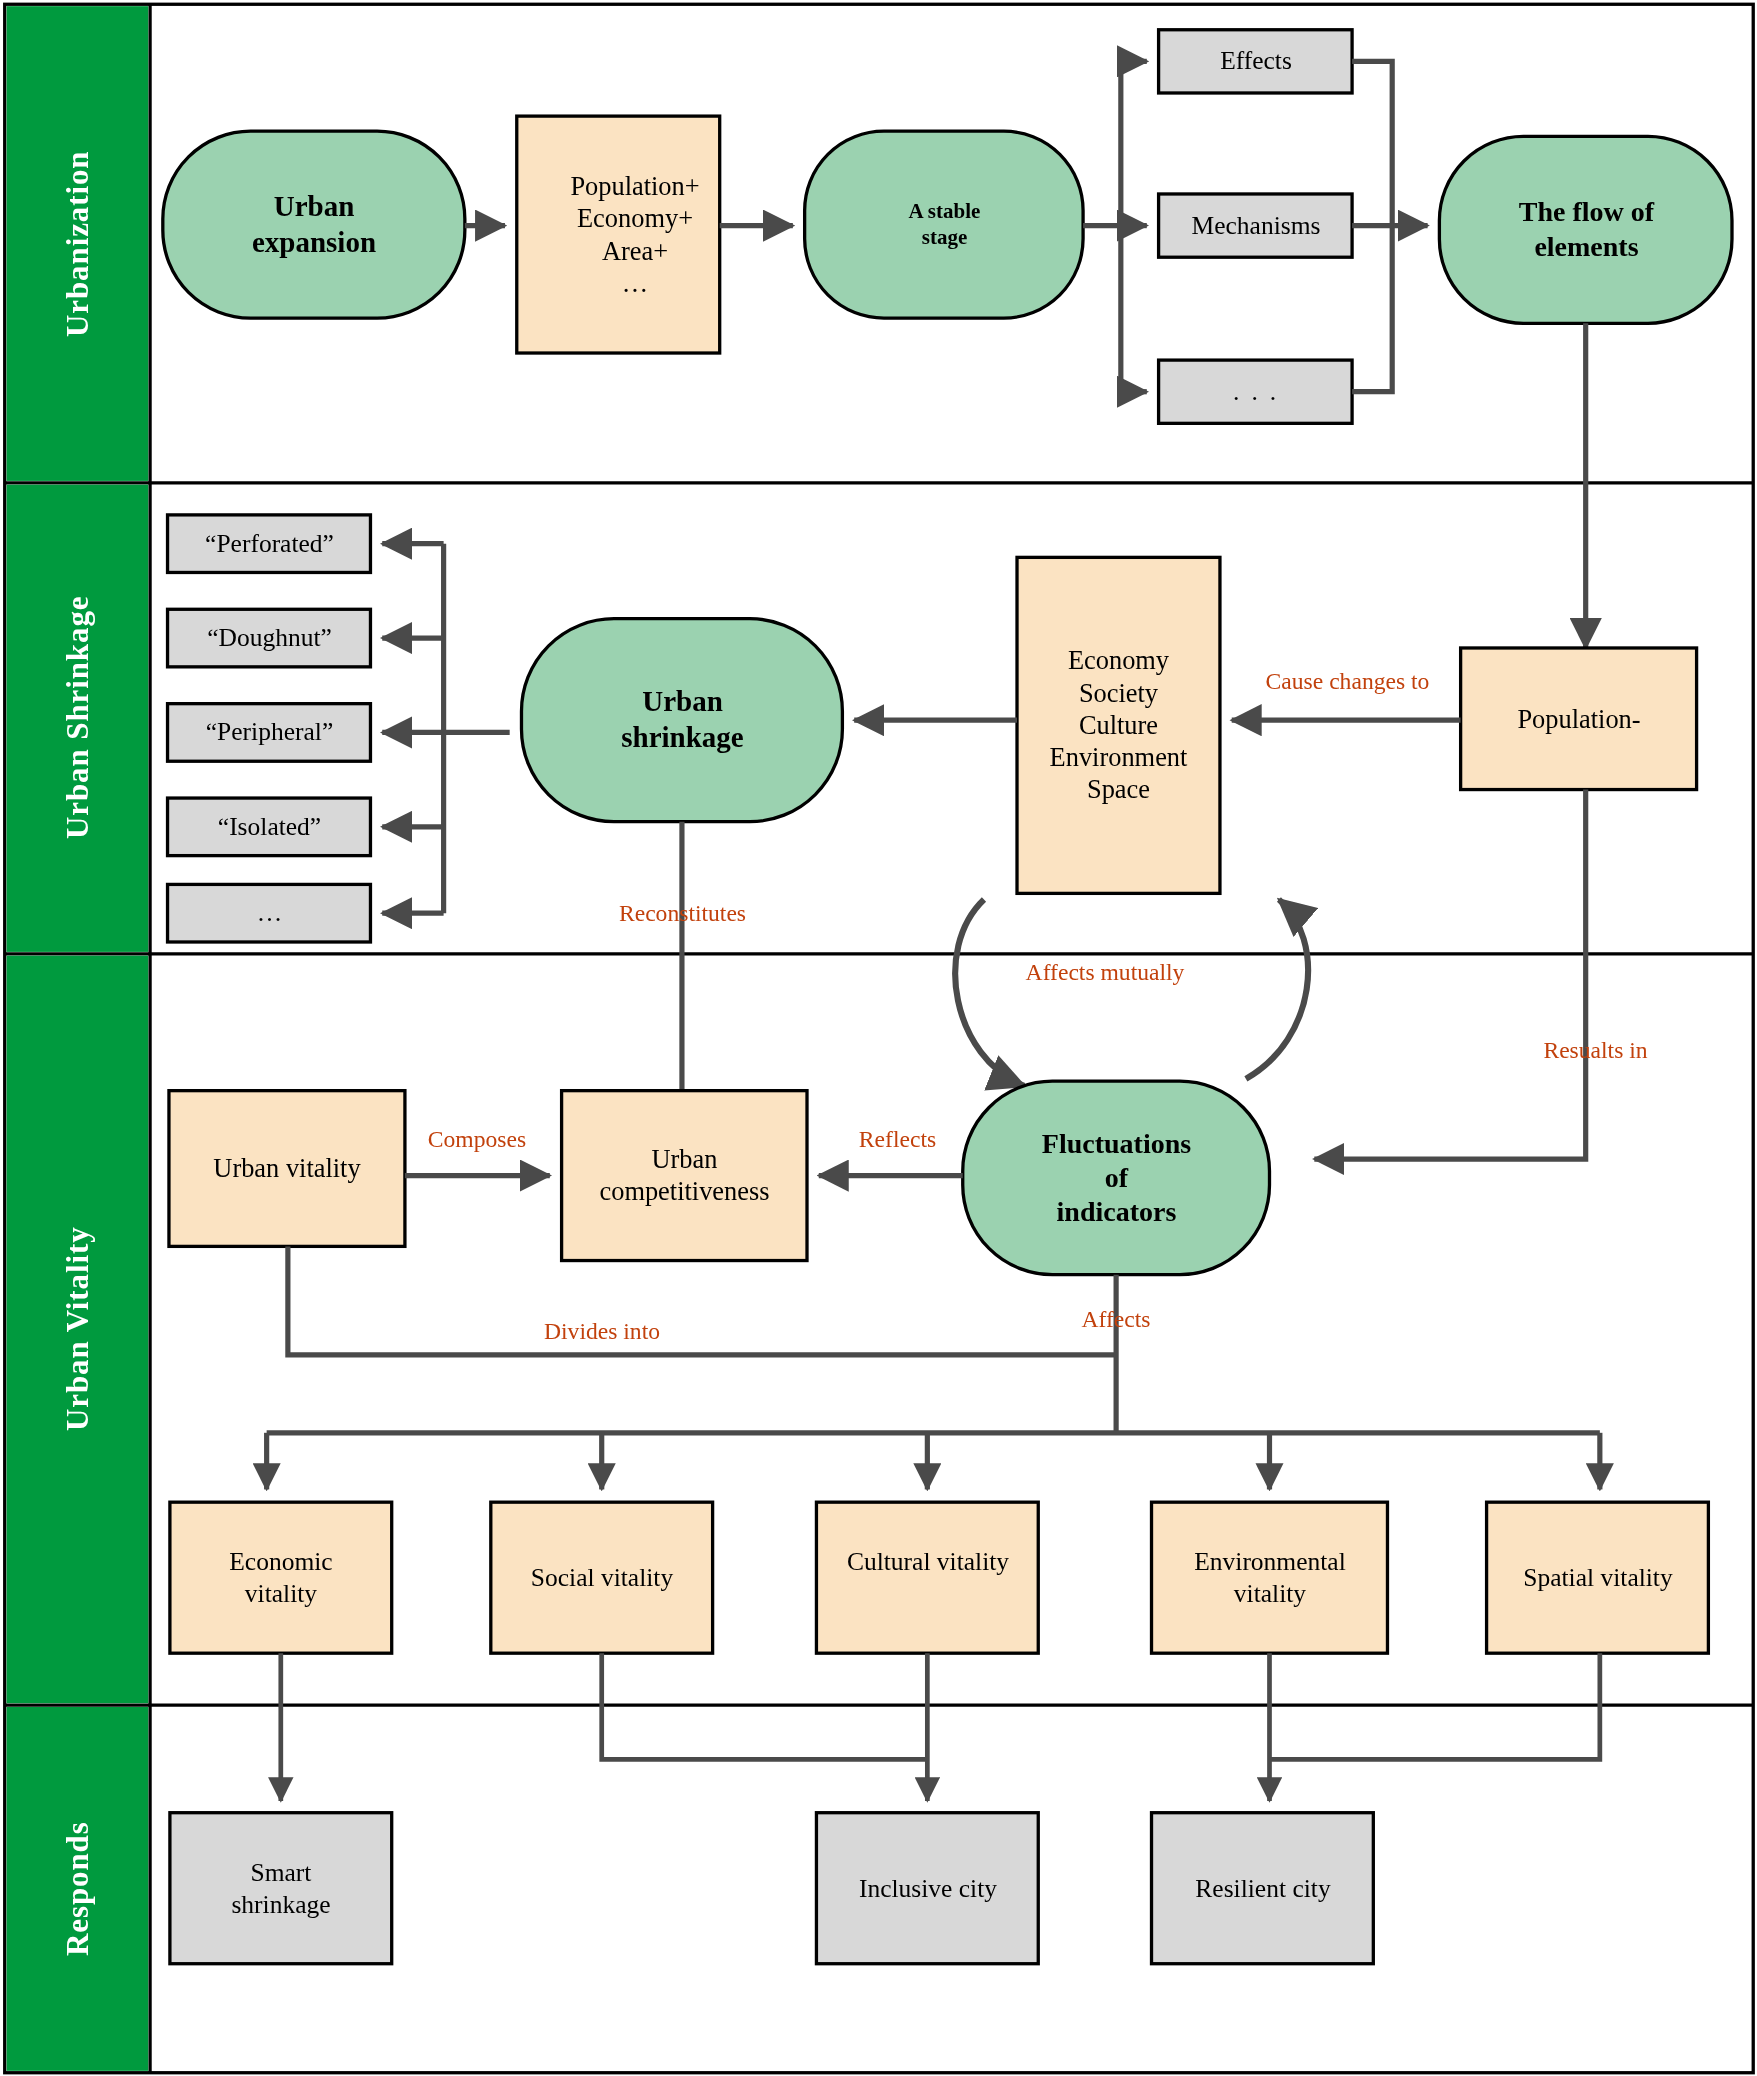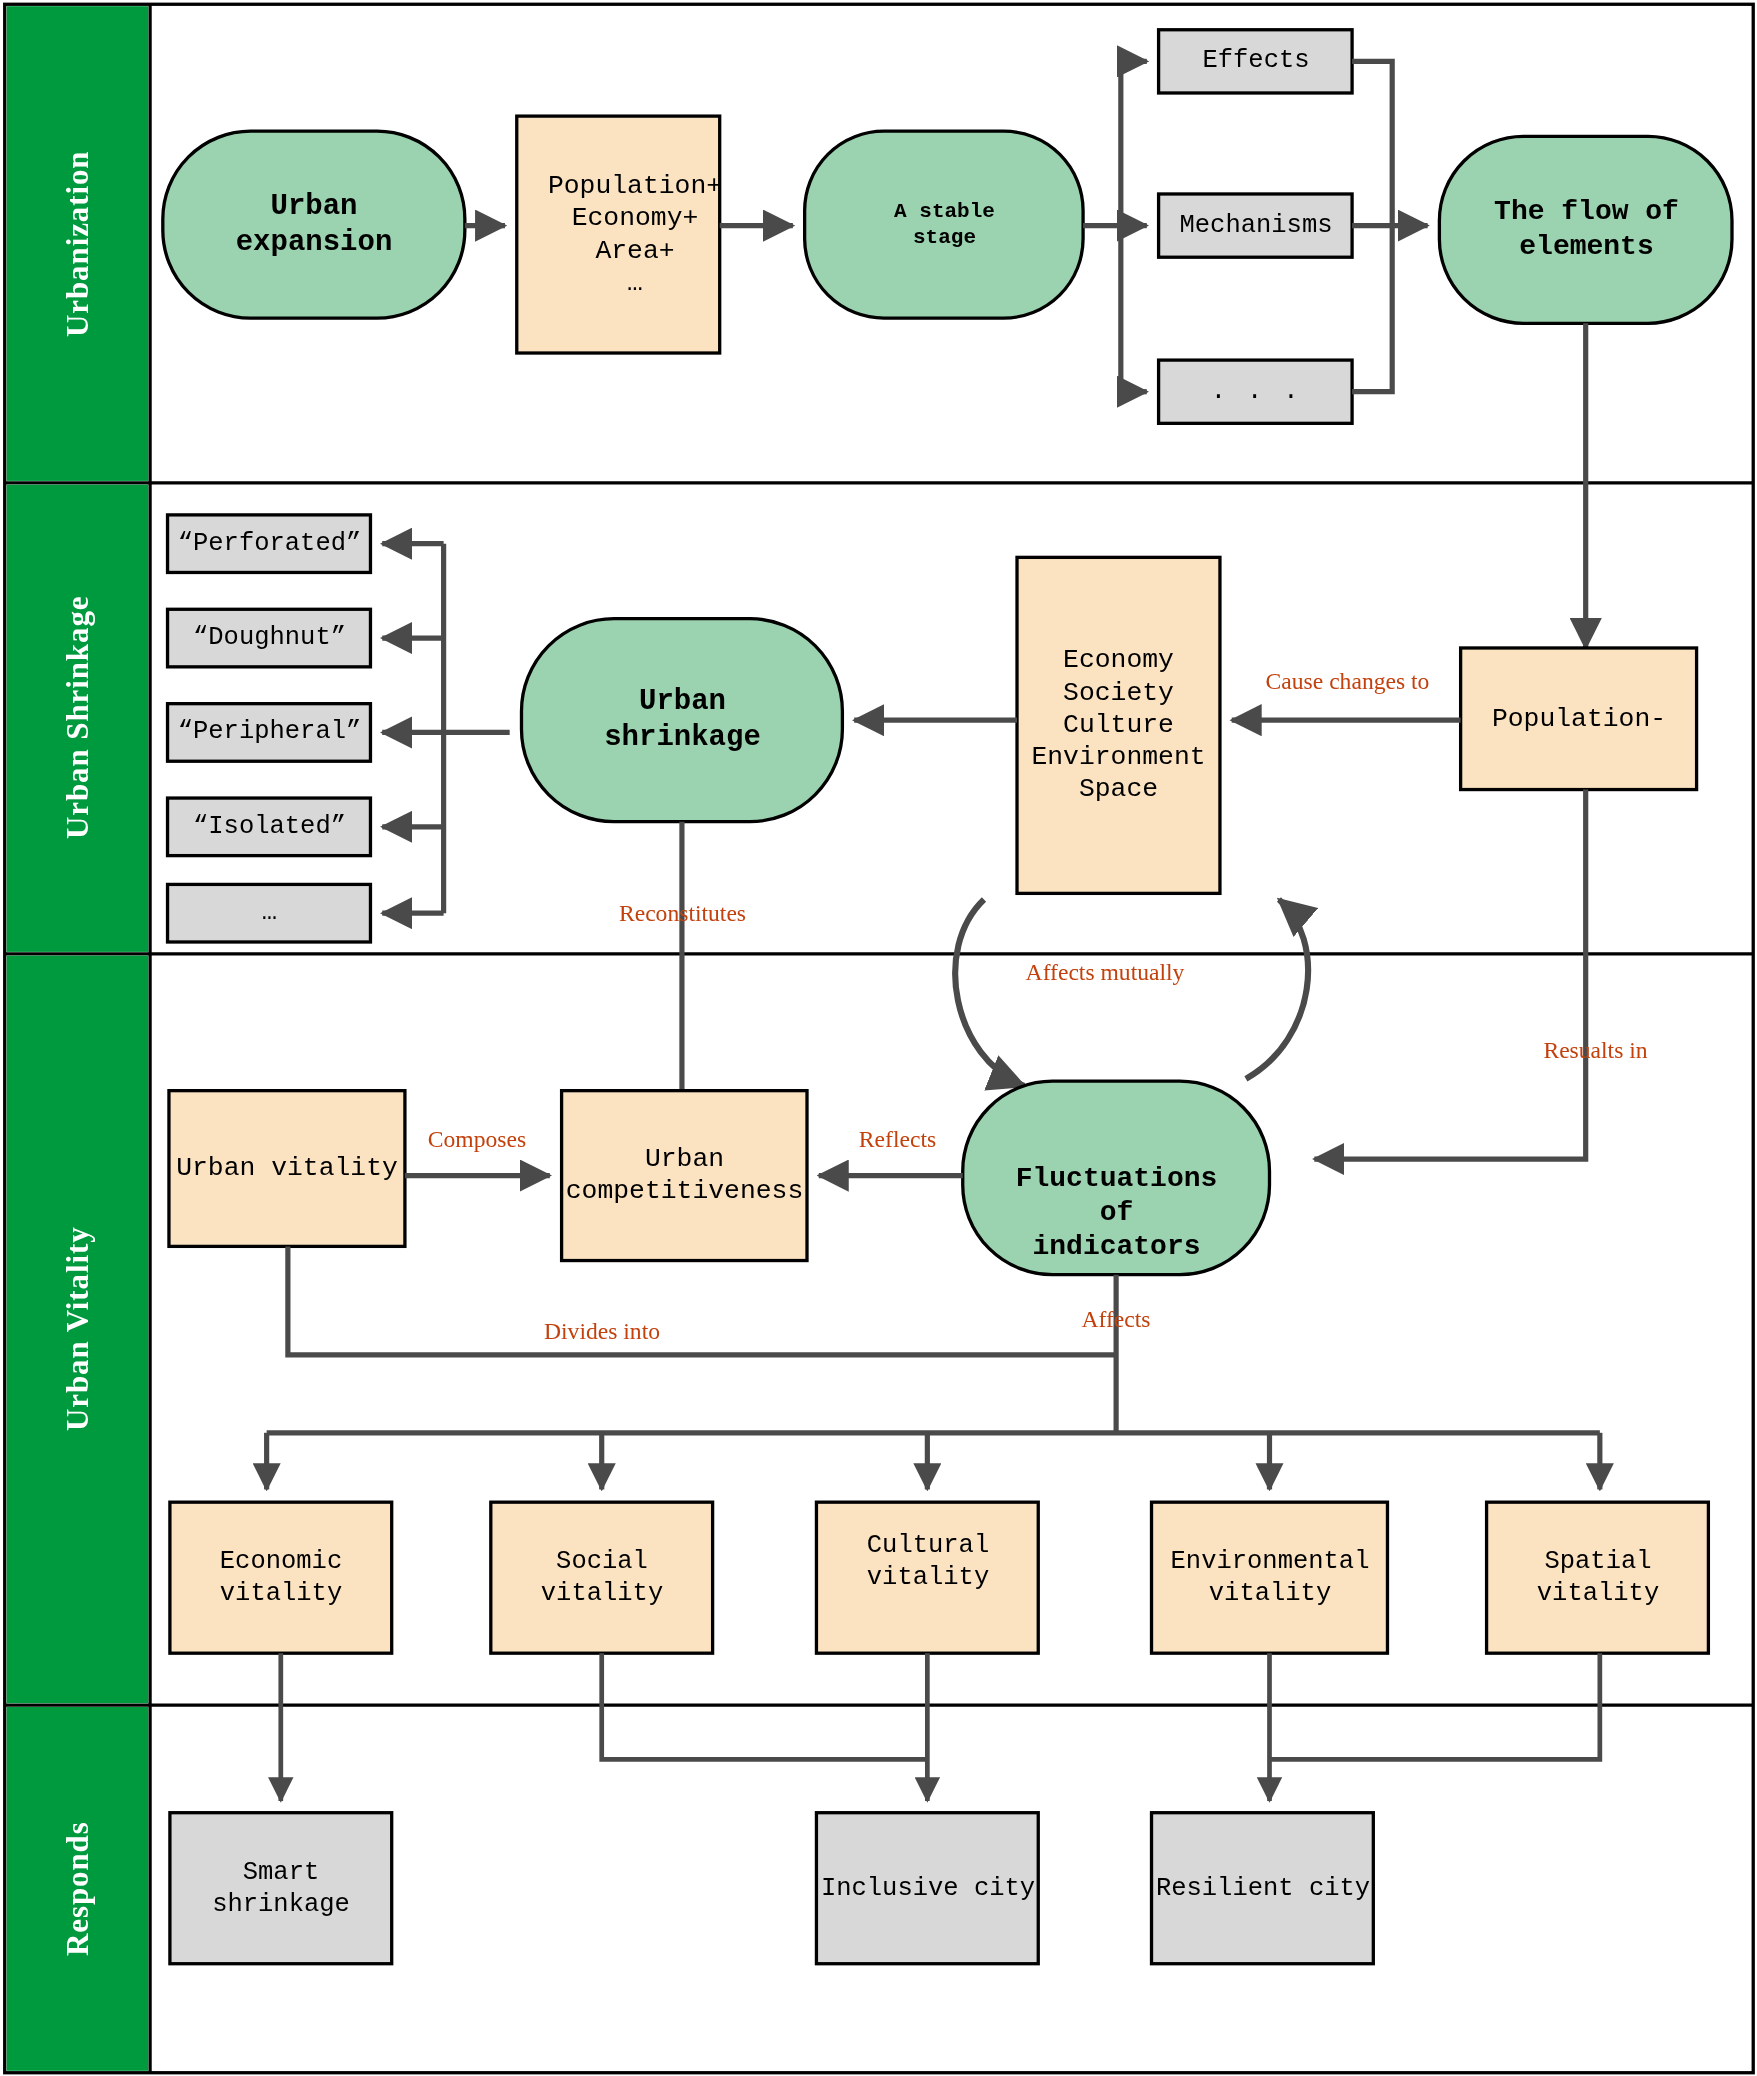--- a/index.html
+++ b/index.html
@@ -13,21 +13,21 @@
     writing-mode:vertical-rl;transform:rotate(180deg);
     font-family:"Liberation Serif", serif;
     letter-spacing:0.9px;
     user-select:none;
   }
   .nodetext{
     position:absolute;
     display:flex;align-items:center;justify-content:center;
     text-align:center;
     color:#000;
-    font-family:Liberation Mono, monospace;
+    font-family:Liberation Serif, serif;
     line-height:1.22;
     white-space:pre-line;
     pointer-events:none;
   }
   .nodetext.bold{font-weight:bold;}
   .edgelabel{
     position:absolute;
     display:flex;align-items:center;justify-content:center;
     text-align:center;
     color:#c2410c;
@@ -209,21 +209,21 @@
 Environment
 Space</div>
 
   <div class="nodetext" style="left:1461px;top:648px;width:236px;height:142px;font-size:26.4px;">Population-</div>
 
   <div class="nodetext" style="left:169px;top:1090px;width:236px;height:156px;font-size:26.4px;">Urban vitality</div>
 
   <div class="nodetext" style="left:562px;top:1090px;width:245px;height:170px;font-size:26.4px;">Urban
 competitiveness</div>
 
-  <div class="nodetext bold" style="left:963px;top:1081px;width:307px;height:194px;font-size:28px;margin-top:35px;">Fluctuations
+  <div class="nodetext bold" style="left:963px;top:1081px;width:307px;height:194px;font-size:28px;">Fluctuations
 of
 indicators</div>
 
   <div class="nodetext" style="left:170px;top:1502px;width:222px;height:151px;font-size:25.5px;">Economic
 vitality</div>
   <div class="nodetext" style="left:491px;top:1502px;width:222px;height:151px;font-size:25.5px;">Social vitality</div>
   <div class="nodetext" style="left:817px;top:1502px;width:222px;height:119px;font-size:25.5px;">Cultural vitality</div>
   <div class="nodetext" style="left:1152px;top:1502px;width:236px;height:151px;font-size:25.5px;">Environmental
 vitality</div>
   <div class="nodetext" style="left:1487px;top:1502px;width:222px;height:151px;font-size:25.5px;">Spatial vitality</div>

